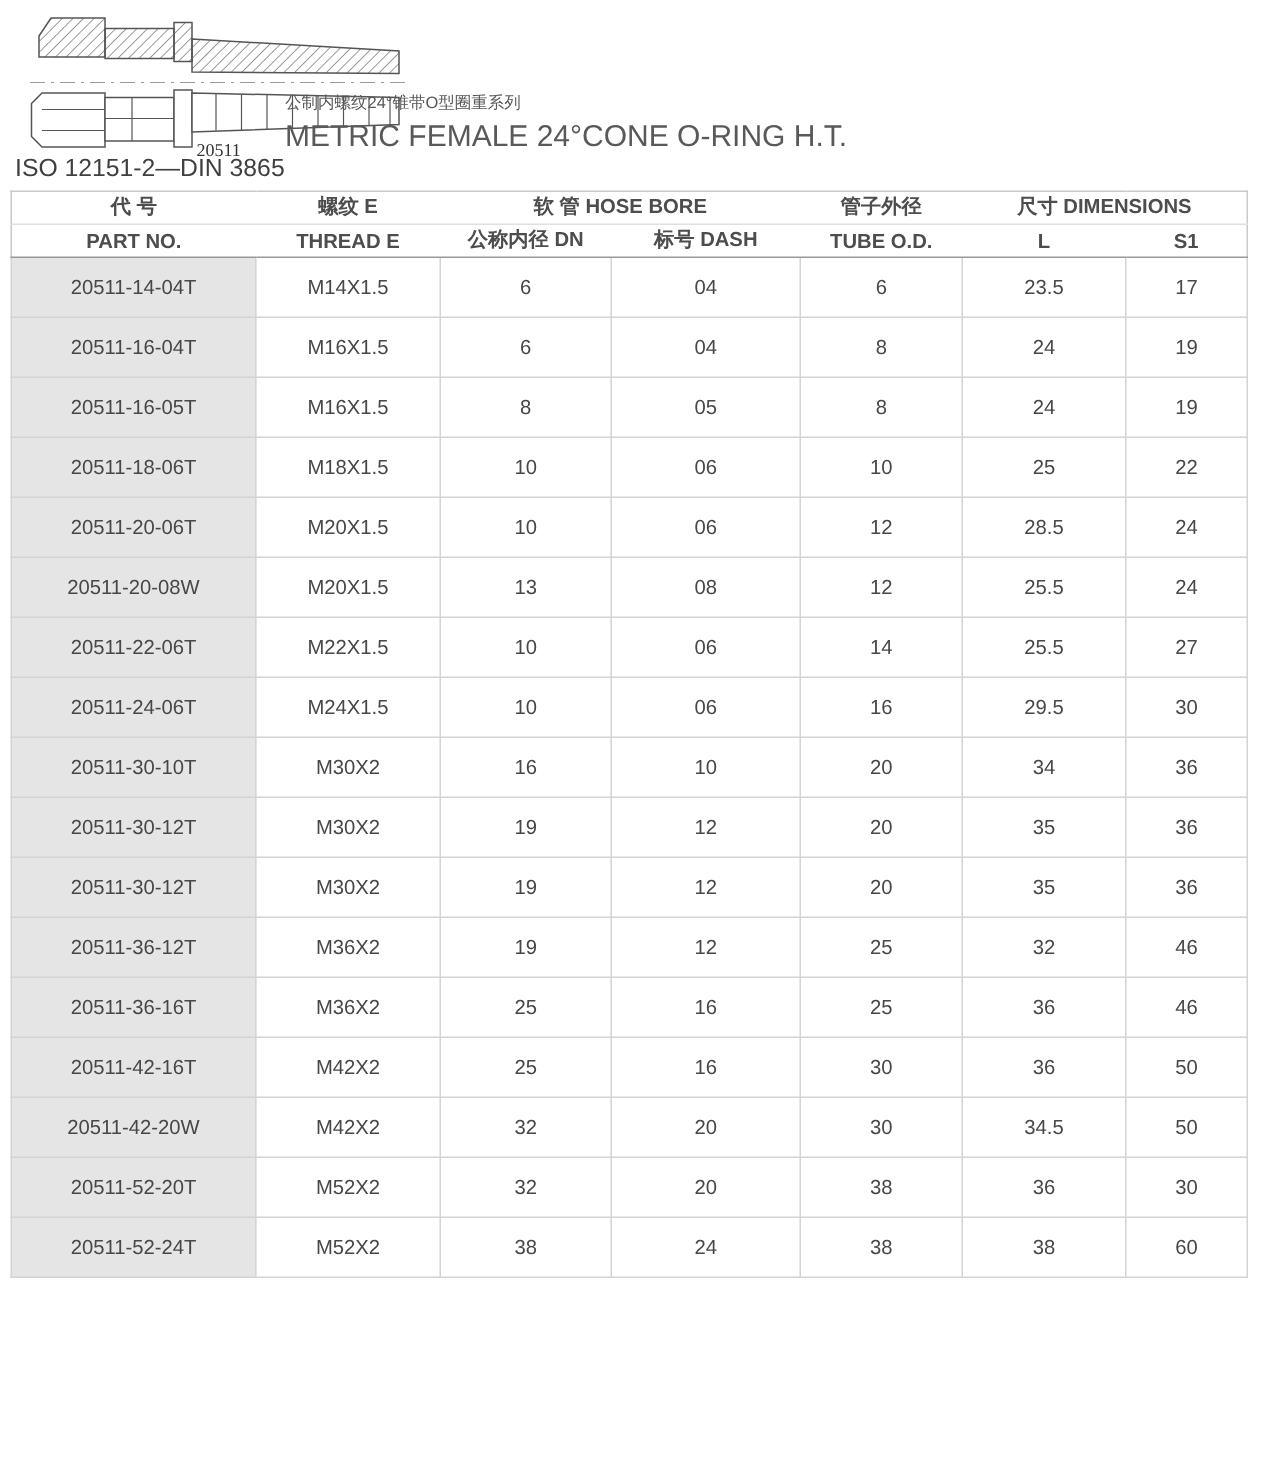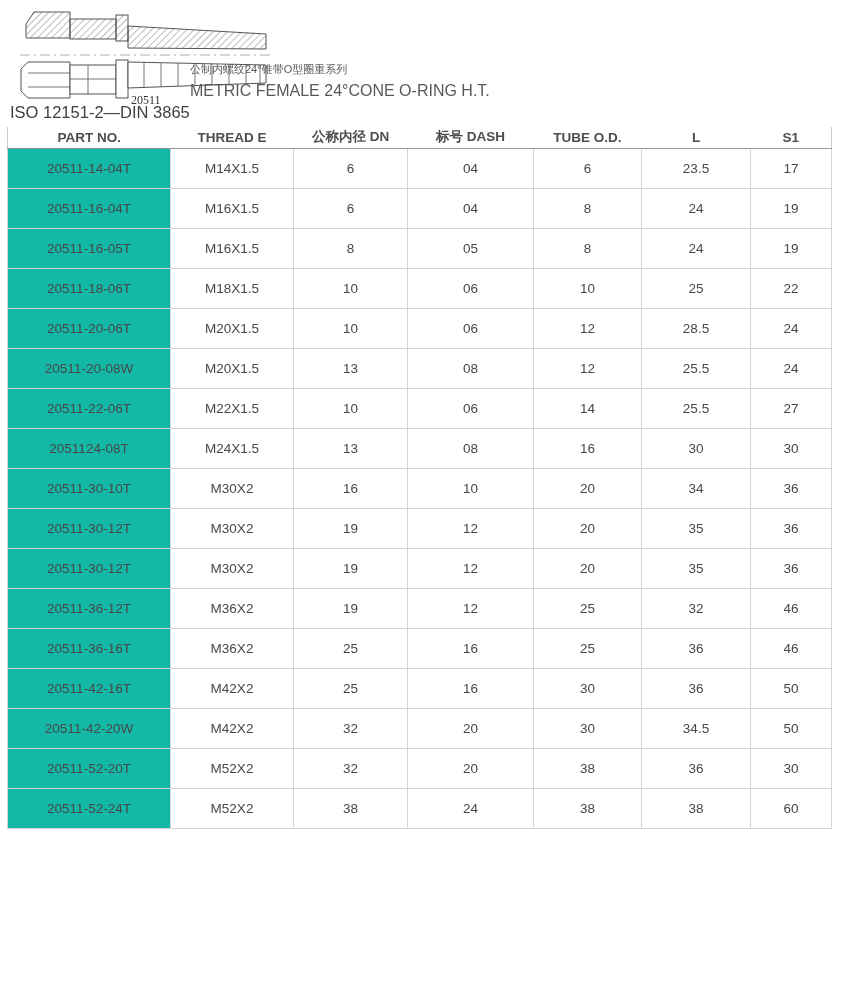--- a/index.html
+++ b/index.html
@@ -34,21 +34,21 @@
     left: 190px;
     top: 58px;
     color: #595959;
   }
   .title-zh {
     font-size: 11px;
     line-height: 22px;
     white-space: nowrap;
   }
   .title-en {
-    font-size: 16px;
+    font-size: 20px;
     line-height: 22px;
     white-space: nowrap;
   }
   .standard-line {
     position: absolute;
     left: 10px;
     top: 103px;
     font-size: 16.5px;
     color: #3f3f3f;
     white-space: nowrap;
@@ -87,21 +87,21 @@
     border: 1px solid #d4d4d4;
     height: 37px;
     text-align: center;
     vertical-align: middle;
     font-size: 13.5px;
     color: #474747;
     background: #ffffff;
     white-space: nowrap;
   }
   .spec-table tbody td:first-child {
-    background: #14b8a6;
+    background: #e5e5e5;
   }
   .drawing-label {
     font-family: "Liberation Serif", "DejaVu Serif", serif;
     font-size: 12px;
     fill: #333333;
   }
 </style>
 </head>
 <body>
 
@@ -162,20 +162,27 @@
     <colgroup>
       <col style="width:163px">
         <col style="width:123px">
         <col style="width:114px">
       <col style="width:126px">
         <col style="width:108px">
         <col style="width:109px">
       <col style="width:81px">
     </colgroup>
     <thead>
+      <tr class="group-row">
+        <th>代 号</th>
+        <th>螺纹 E</th>
+        <th colspan="2">软 管 HOSE BORE</th>
+        <th>管子外径</th>
+        <th colspan="2">尺寸 DIMENSIONS</th>
+      </tr>
       <tr class="col-row">
         <th>PART NO.</th>
         <th>THREAD E</th>
         <th>公称内径 DN</th>
         <th>标号 DASH</th>
         <th>TUBE O.D.</th>
         <th>L</th>
         <th>S1</th>
       </tr>
     </thead>
@@ -237,26 +244,26 @@
         <tr>
           <td>20511-22-06T</td>
           <td>M22X1.5</td>
           <td>10</td>
           <td>06</td>
           <td>14</td>
           <td>25.5</td>
           <td>27</td>
         </tr>
         <tr>
-          <td>2051124-08T</td>
+          <td>20511-24-06T</td>
           <td>M24X1.5</td>
-          <td>13</td>
-          <td>08</td>
+          <td>10</td>
+          <td>06</td>
           <td>16</td>
-          <td>30</td>
+          <td>29.5</td>
           <td>30</td>
         </tr>
         <tr>
           <td>20511-30-10T</td>
           <td>M30X2</td>
           <td>16</td>
           <td>10</td>
           <td>20</td>
           <td>34</td>
           <td>36</td>

